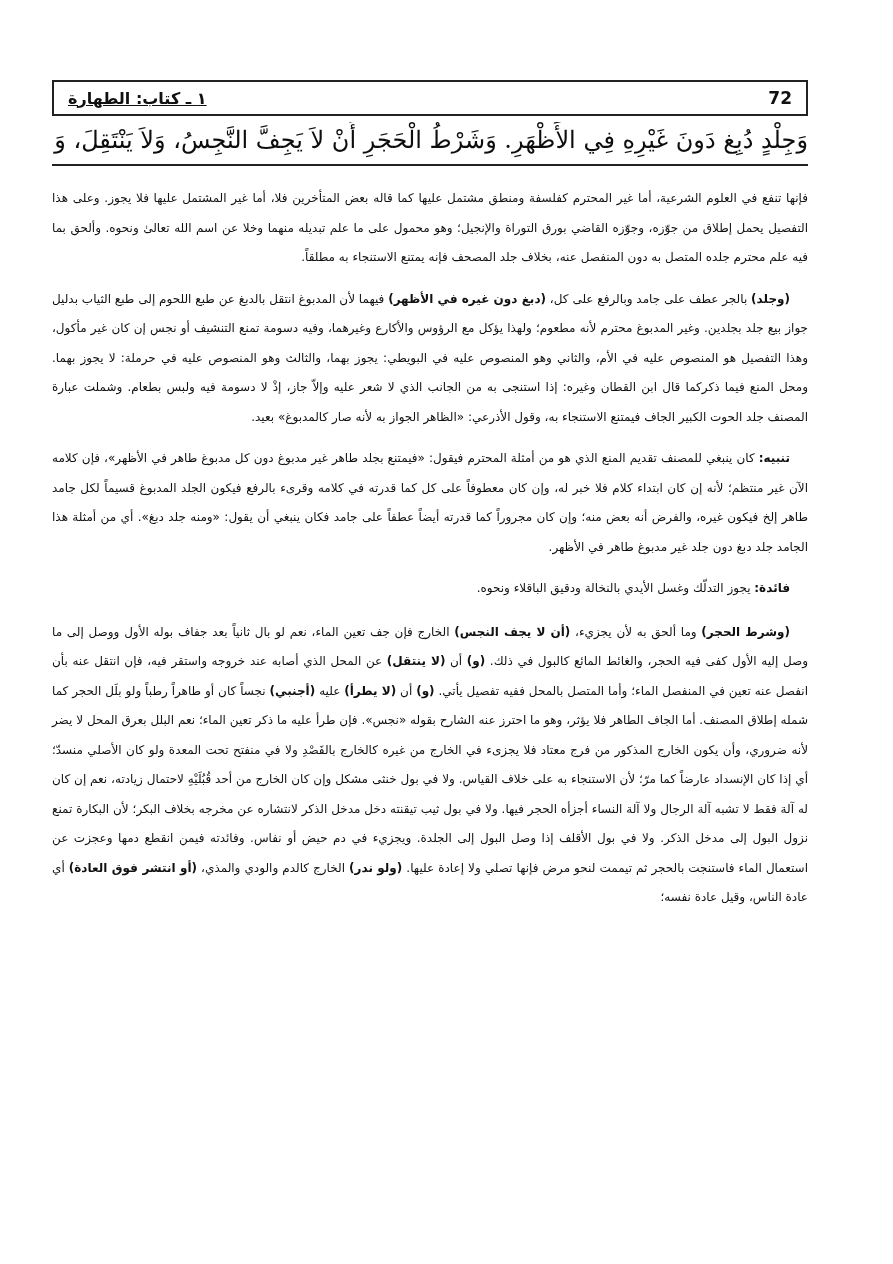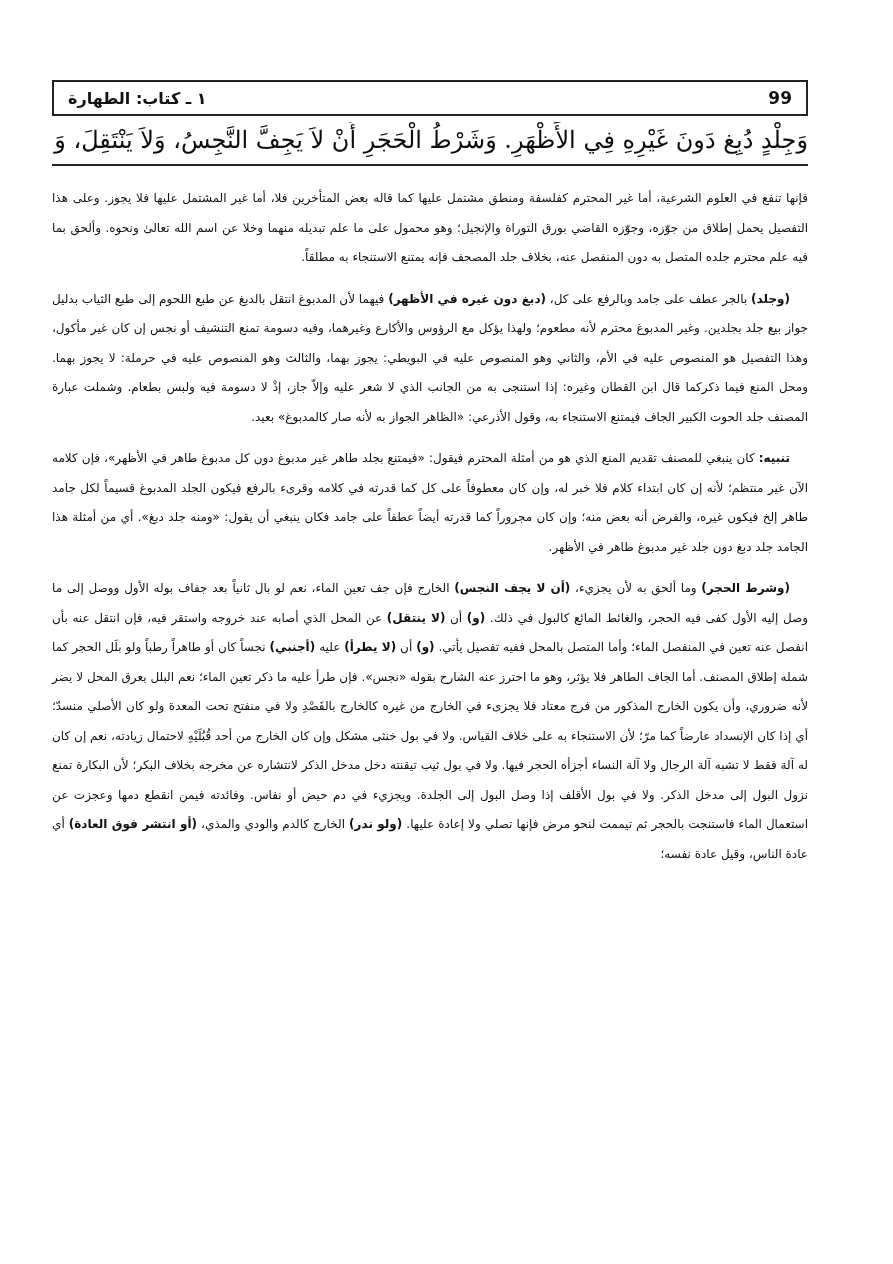--- a/index.html
+++ b/index.html
@@ -36,20 +36,21 @@
       font-family: "DejaVu Sans", sans-serif;
       font-weight: bold;
       font-size: 17px;
       color: #111;
     }
     .running-title {
       font-family: "DejaVu Sans", sans-serif;
       font-weight: bold;
       font-size: 16px;
       color: #111;
+      text-decoration: underline;
     }
     .matn {
       margin-top: 6px;
       font-family: "DejaVu Serif", serif;
       font-size: 24px;
       line-height: 36px;
       text-align: justify;
       text-align-last: right;
       direction: rtl;
       color: #0d0d0d;
@@ -91,35 +92,36 @@
     .bold {
       font-weight: bold;
     }
   </style>
 </head>
 <body>
 
 <div class="page">
 
   <div class="header-box">
-    <span class="page-number">99</span>
+    <span class="page-number">72</span>
     <span class="running-title">١ ـ كتاب: الطهارة</span>
   </div>
 
   <div class="matn">
     <span class="matn-line">وَجِلْدٍ دُبِغ دَونَ غَيْرِهِ فِي الأَظْهَرِ. وَشَرْطُ الْحَجَرِ أَنْ لاَ يَجِفَّ النَّجِسُ، وَلاَ يَنْتَقِلَ، وَلاَ يَطْرَأَ</span>
   </div>
 
   <div class="separator"></div>
 
   <div class="commentary">
 
     <p class="para"><span>فإنها تنفع في العلوم الشرعية، أما غير المحترم كفلسفة ومنطق مشتمل عليها كما قاله بعض المتأخرين فلا، أما غير المشتمل عليها فلا يجوز. وعلى هذا التفصيل يحمل إطلاق من جوّزه، وجوّزه القاضي بورق التوراة والإنجيل؛ وهو محمول على ما علم تبديله منهما وخلا عن اسم الله تعالىٰ ونحوه. وألحق بما فيه علم محترم جلده المتصل به دون المنفصل عنه، بخلاف جلد المصحف فإنه يمتنع الاستنجاء به مطلقاً.</span></p>
 
     <p class="para indent"><span class="bold">(وجلد)</span><span> بالجر عطف على جامد وبالرفع على كل، </span><span class="bold">(دبغ دون غيره في الأظهر)</span><span> فيهما لأن المدبوغ انتقل بالدبغ عن طبع اللحوم إلى طبع الثياب بدليل جواز بيع جلد بجلدين. وغير المدبوغ محترم لأنه مطعوم؛ ولهذا يؤكل مع الرؤوس والأكارع وغيرهما، وفيه دسومة تمنع التنشيف أو نجس إن كان غير مأكول، وهذا التفصيل هو المنصوص عليه في الأم، والثاني وهو المنصوص عليه في البويطي: يجوز بهما، والثالث وهو المنصوص عليه في حرملة: لا يجوز بهما. ومحل المنع فيما ذكركما قال ابن القطان وغيره: إذا استنجى به من الجانب الذي لا شعر عليه وإلاّ جاز، إذْ لا دسومة فيه ولبس بطعام. وشملت عبارة المصنف جلد الحوت الكبير الجاف فيمتنع الاستنجاء به، وقول الأذرعي: «الظاهر الجواز به لأنه صار كالمدبوغ» بعيد.</span></p>
 
     <p class="para indent"><span class="bold">تنبيه:</span><span> كان ينبغي للمصنف تقديم المنع الذي هو من أمثلة المحترم فيقول: «فيمتنع بجلد طاهر غير مدبوغ دون كل مدبوغ طاهر في الأظهر»، فإن كلامه الآن غير منتظم؛ لأنه إن كان ابتداء كلام فلا خبر له، وإن كان معطوفاً على كل كما قدرته في كلامه وقرىء بالرفع فيكون الجلد المدبوغ قسيماً لكل جامد طاهر إلخ فيكون غيره، والفرض أنه بعض منه؛ وإن كان مجروراً كما قدرته أيضاً عطفاً على جامد فكان ينبغي أن يقول: «ومنه جلد دبغ». أي من أمثلة هذا الجامد جلد دبغ دون جلد غير مدبوغ طاهر في الأظهر.</span></p>
 
+    <p class="para indent short"><span class="bold">فائدة:</span><span> يجوز التدلّك وغسل الأيدي بالنخالة ودقيق الباقلاء ونحوه.</span></p>
 
     <p class="para indent"><span class="bold">(وشرط الحجر)</span><span> وما ألحق به لأن يجزيء، </span><span class="bold">(أن لا يجف النجس)</span><span> الخارج فإن جف تعين الماء، نعم لو بال ثانياً بعد جفاف بوله الأول ووصل إلى ما وصل إليه الأول كفى فيه الحجر، والغائط المائع كالبول في ذلك. </span><span class="bold">(و)</span><span> أن </span><span class="bold">(لا ينتقل)</span><span> عن المحل الذي أصابه عند خروجه واستقر فيه، فإن انتقل عنه بأن انفصل عنه تعين في المنفصل الماء؛ وأما المتصل بالمحل ففيه تفصيل يأتي. </span><span class="bold">(و)</span><span> أن </span><span class="bold">(لا يطرأ)</span><span> عليه </span><span class="bold">(أجنبي)</span><span> نجساً كان أو طاهراً رطباً ولو بلَل الحجر كما شمله إطلاق المصنف. أما الجاف الطاهر فلا يؤثر، وهو ما احترز عنه الشارح بقوله «نجس». فإن طرأ عليه ما ذكر تعين الماء؛ نعم البلل بعرق المحل لا يضر لأنه ضروري، وأن يكون الخارج المذكور من فرج معتاد فلا يجزىء في الخارج من غيره كالخارج بالفَصْدِ ولا في منفتح تحت المعدة ولو كان الأصلي منسدّ؛ أي إذا كان الإنسداد عارضاً كما مرّ؛ لأن الاستنجاء به على خلاف القياس. ولا في بول خنثى مشكل وإن كان الخارج من أحد قُبُلَيْهِ لاحتمال زيادته، نعم إن كان له آلة فقط لا تشبه آلة الرجال ولا آلة النساء أجزأه الحجر فيها. ولا في بول ثيب تيقنته دخل مدخل الذكر لانتشاره عن مخرجه بخلاف البكر؛ لأن البكارة تمنع نزول البول إلى مدخل الذكر. ولا في بول الأقلف إذا وصل البول إلى الجلدة. ويجزيء في دم حيض أو نفاس. وفائدته فيمن انقطع دمها وعجزت عن استعمال الماء فاستنجت بالحجر ثم تيممت لنحو مرض فإنها تصلي ولا إعادة عليها. </span><span class="bold">(ولو ندر)</span><span> الخارج كالدم والودي والمذي، </span><span class="bold">(أو انتشر فوق العادة)</span><span> أي عادة الناس، وقيل عادة نفسه؛</span></p>
 
   </div>
 </div>
 
 </body></html>

